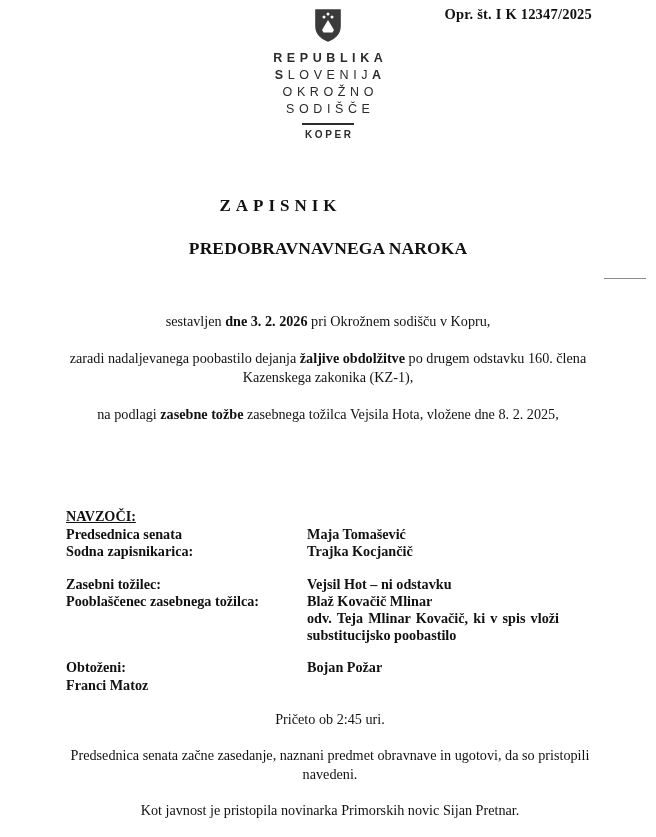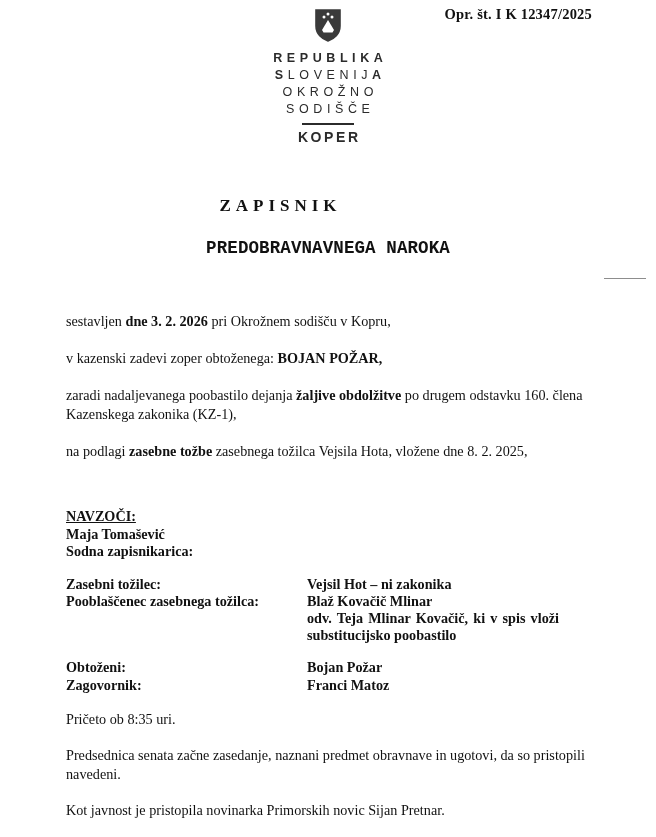--- a/index.html
+++ b/index.html
@@ -62,21 +62,21 @@
   .lh-line.bold { font-weight: bold; }
   .lh-mixed b { font-weight: bold; }
   .lh-rule {
     width: 52px;
     height: 2px;
     background: #2b2b2b;
     margin: 5px auto 4px auto;
   }
   .lh-city {
     font-family: "Liberation Sans", sans-serif;
-    font-size: 14px;
+    font-size: 10px;
     font-weight: bold;
     letter-spacing: 2.6px;
     color: #2b2b2b;
     text-indent: 2.6px;
   }
 
   
   .doc-title {
     position: absolute;
     top: 196px;
@@ -88,21 +88,21 @@
     font-size: 17px;
     letter-spacing: 5px;
     text-indent: 5px;
   }
   .doc-subtitle {
     position: absolute;
     top: 238px;
     left: 0;
     width: 656px;
     text-align: center;
-    font-family: Liberation Mono, monospace;
+    font-family: Liberation Serif, serif;
     font-weight: bold;
     font-size: 17.5px;
     letter-spacing: 0.1px;
   }
 
   
   .margin-mark {
     position: absolute;
     top: 278px;
     left: 604px;
@@ -115,21 +115,21 @@
   .body-block {
     position: absolute;
     top: 312px;
     left: 66px;
     width: 524px;
     font-size: 14.2px;
     line-height: 19px;
   }
   .para {
     margin: 0 0 18px 0;
-    text-align: left;
+    text-align: center;
   }
   .para b { font-weight: bold; }
 
   
   .attendance {
     position: absolute;
     top: 508px;
     left: 66px;
     width: 540px;
     font-size: 14.2px;
@@ -202,62 +202,62 @@
   </div>
 
   <div class="doc-title">ZAPISNIK</div>
   <div class="doc-subtitle">PREDOBRAVNAVNEGA NAROKA</div>
 
   <div class="margin-mark"></div>
 
   <div class="body-block">
     <p class="para"><span>sestavljen </span><b>dne 3. 2. 2026</b><span>  pri Okrožnem sodišču v Kopru,</span></p>
 
-    <p class="para"><span>v kazenski zadevi zoper obtoženega: </span><b>BOJAN POŽAR,</b></p>
 
     <p class="para"><span>zaradi nadaljevanega poobastilo dejanja </span><b>žaljive obdolžitve</b><span> po drugem odstavku 160. člena Kazenskega zakonika (KZ-1),</span></p>
 
     <p class="para"><span>na podlagi </span><b>zasebne tožbe</b><span> zasebnega tožilca Vejsila Hota, vložene dne 8. 2. 2025,</span></p>
   </div>
 
   <div class="attendance">
     <div class="att-heading">NAVZOČI:</div>
 
     <div class="att-group">
       <div class="att-row">
+        <div class="att-label">Predsednica senata</div>
         <div class="att-value">Maja Tomašević</div>
       </div>
       <div class="att-row">
         <div class="att-label">Sodna zapisnikarica:</div>
+        <div class="att-value">Trajka Kocjančič</div>
       </div>
     </div>
 
     <div class="att-group">
       <div class="att-row">
         <div class="att-label">Zasebni tožilec:</div>
-        <div class="att-value">Vejsil Hot – ni zakonika</div>
+        <div class="att-value">Vejsil Hot – ni odstavku</div>
       </div>
       <div class="att-row">
         <div class="att-label">Pooblaščenec zasebnega tožilca:</div>
         <div class="att-value">Blaž Kovačič Mlinar</div>
       </div>
       <div class="att-sub justify">odv. Teja Mlinar Kovačič, ki v spis vloži substitucijsko poobastilo</div>
     </div>
 
     <div class="att-group">
       <div class="att-row">
         <div class="att-label">Obtoženi:</div>
         <div class="att-value">Bojan Požar</div>
       </div>
       <div class="att-row">
-        <div class="att-label">Zagovornik:</div>
         <div class="att-value">Franci Matoz</div>
       </div>
     </div>
   </div>
 
   <div class="closing">
-    <p class="para">Pričeto ob 8:35  uri.</p>
+    <p class="para">Pričeto ob 2:45  uri.</p>
     <p class="para">Predsednica senata začne zasedanje, naznani predmet obravnave in ugotovi, da so pristopili navedeni.</p>
     <p class="para">Kot javnost je pristopila novinarka Primorskih novic Sijan Pretnar.</p>
   </div>
 
 </div>
 
 </body></html>

